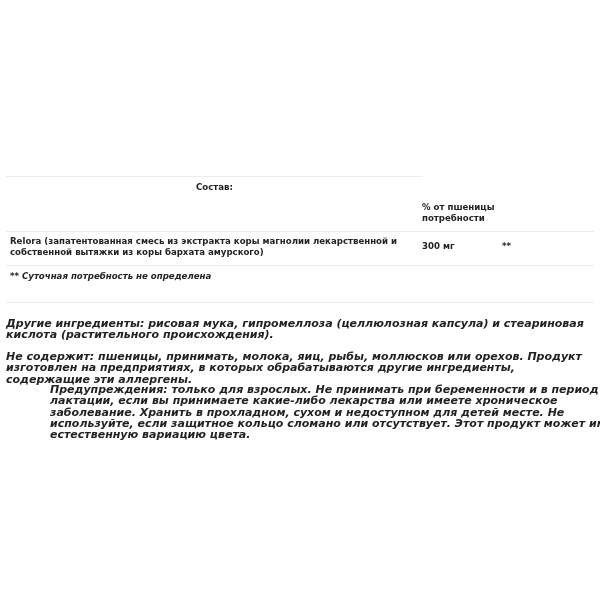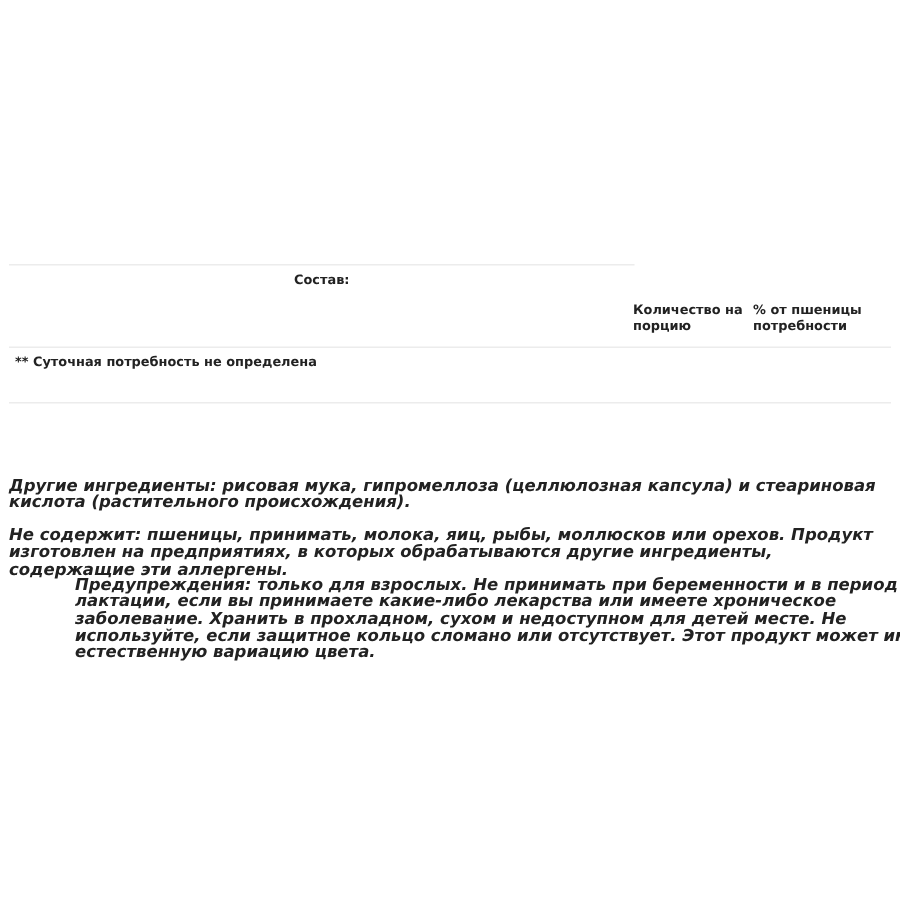--- a/index.html
+++ b/index.html
@@ -5,35 +5,39 @@
   html, body { margin:0; padding:0; background:#ffffff; }
   body { width:600px; height:600px; position:relative; overflow:hidden;
          font-family:"DejaVu Sans", sans-serif; color:#222222; }
   .wrap { position:absolute; left:6px; top:176px; width:588px; }
   .row { border-top:1px solid #ececec; box-sizing:border-box; font-size:8.6px; font-weight:bold; line-height:11px; }
   .short { width:417px;text-align:center; }
   .r1 { height:22px; padding:5px 4px 0 4px; }
   .r2 { height:22px; padding:5px 4px 0 4px; border-bottom:1px solid #ececec; width:417px; }
   .thead { display:flex; height:33px; border-top:none; }
   .tbody { display:flex; height:34px; }
-  .tfoot { height:38px; padding:5px 4px 0 4px; border-bottom:1px solid #ececec; }
+  .tfoot { height:38px; padding:5px 4px 0 4px; border-bottom:1px solid #ececec;font-style:italic; }
   .c1 { width:416px; padding:4px 4px 0 4px; box-sizing:border-box; }
   .c2 { width:80px; padding:4px 0 0 0; box-sizing:border-box; }
   .c3 { width:92px; padding:4px 0 0 0; box-sizing:border-box; }
   .tbody .c2, .tbody .c3 { padding-top:9px; }
   .para { position:absolute; left:6px; width:592px; font-size:11px; font-weight:bold; line-height:11.3px;font-style:italic; }
 </style>
 </head>
 <body>
 
 <div class="wrap">
   <div class="row r1 short">Состав:</div>
   <div class="row thead">
     <div class="c1"></div>
-    <div class="c2">Количество на порцию</div>
     <div class="c3">% от пшеницы потребности</div>
+  </div>
+  <div class="row tbody">
+    <div class="c1">Relora (запатентованная смесь из экстракта коры магнолии лекарственной и собственной вытяжки из коры бархата амурского)</div>
+    <div class="c2">300 мг</div>
+    <div class="c3">**</div>
   </div>
   <div class="row tfoot">** Суточная потребность не определена</div>
 </div>
 
 <div class="para" style="top:318px;">Другие ингредиенты: рисовая мука, гипромеллоза (целлюлозная капсула) и стеариновая кислота (растительного происхождения).</div>
 <div class="para" style="top:351px;">Не содержит: пшеницы, принимать, молока, яиц, рыбы, моллюсков или орехов. Продукт изготовлен на предприятиях, в которых обрабатываются другие ингредиенты, содержащие эти аллергены.</div>
 <div class="para" style="top:384px;margin-left:44px;">Предупреждения: только для взрослых. Не принимать при беременности и в период лактации, если вы принимаете какие-либо лекарства или имеете хроническое заболевание. Хранить в прохладном, сухом и недоступном для детей месте. Не используйте, если защитное кольцо сломано или отсутствует. Этот продукт может иметь естественную вариацию цвета.</div>
 
 </body></html>

